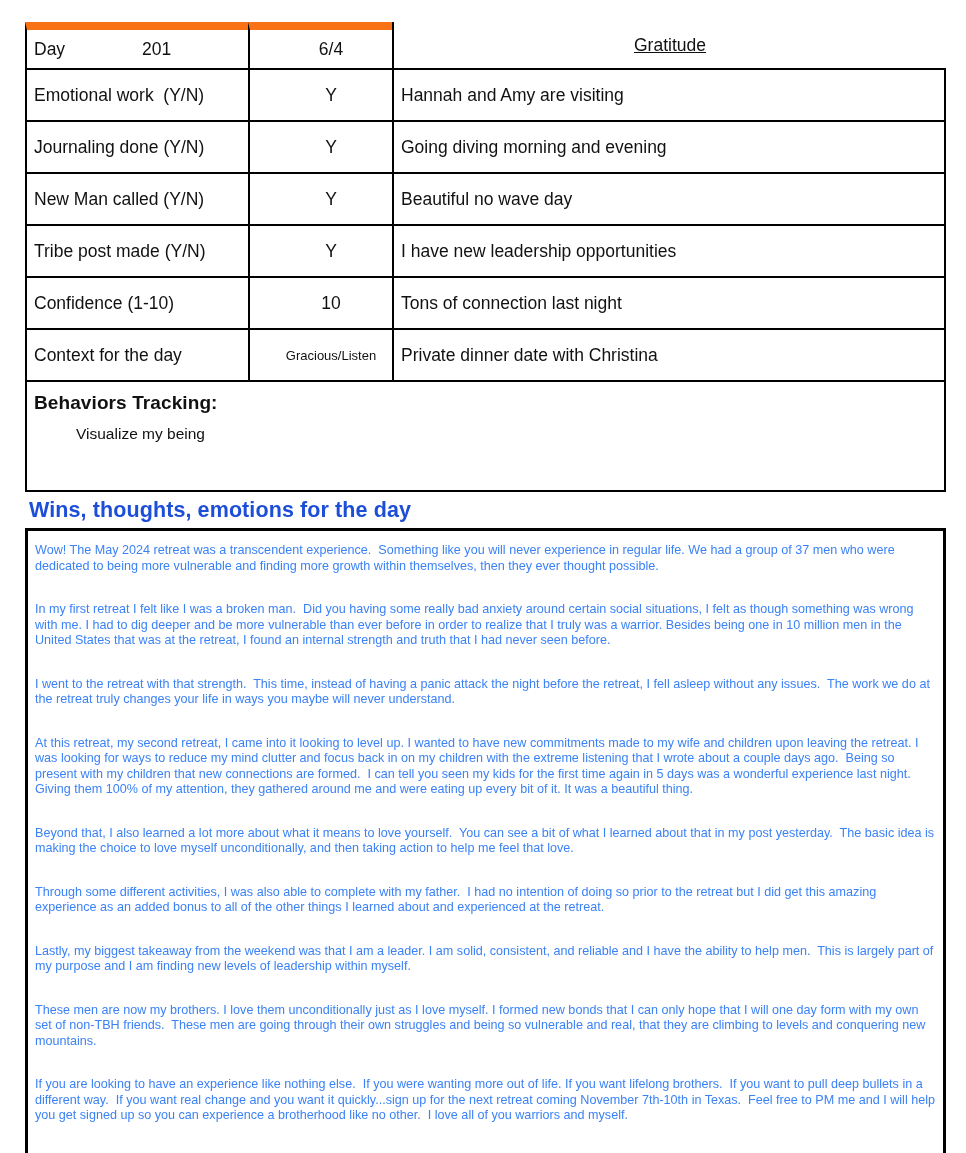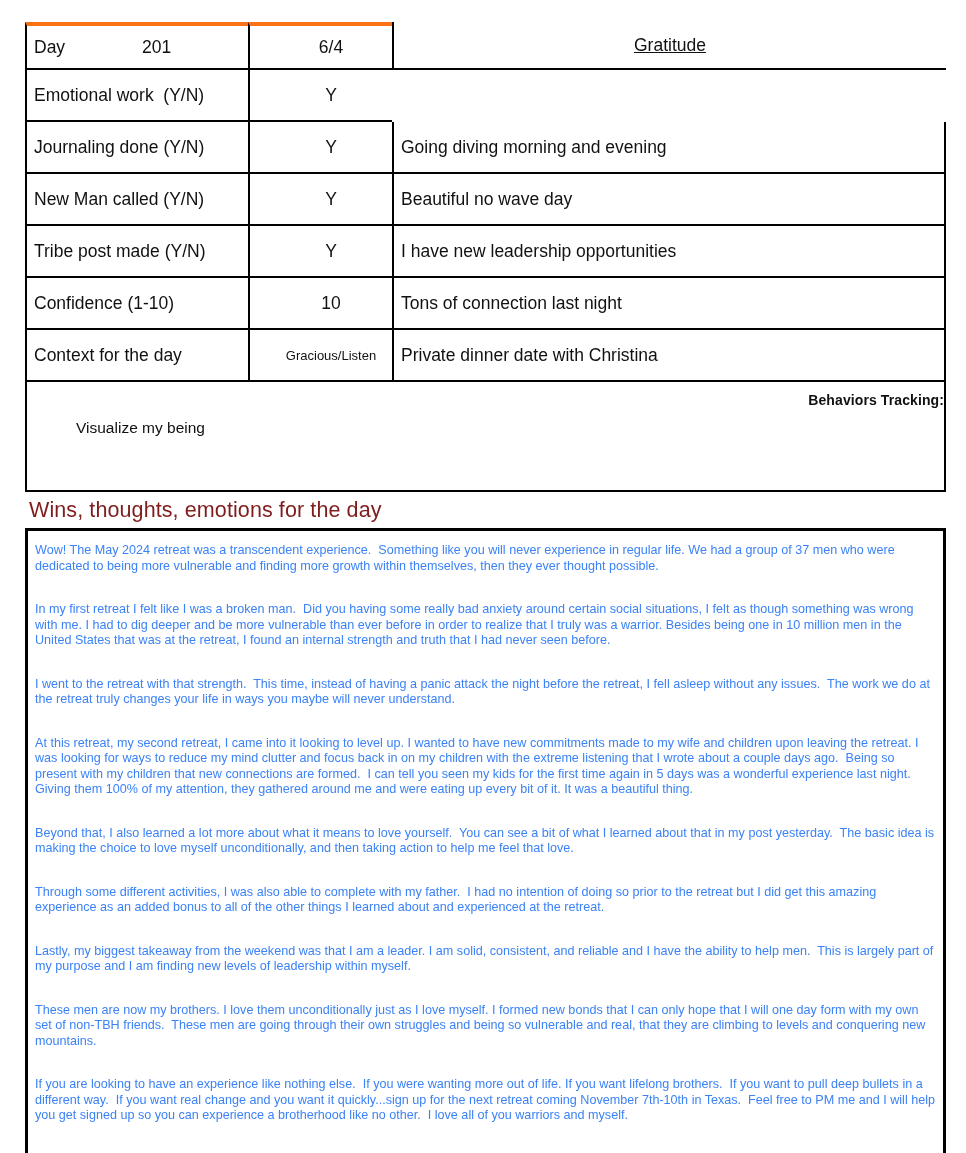--- a/index.html
+++ b/index.html
@@ -21,45 +21,45 @@
     border-bottom:2px solid #000;
     display:flex; align-items:center;
     font-size:17.5px;
     white-space:pre-wrap;
     overflow:hidden;
     background:#fff;
     padding-left:20px;
   }
   .cell.c3 { border-right:2px solid #000; }
   .header-row .cell { height:48px; }
-  .header-row .c1, .header-row .c2 { border-top:4px solid #f97316; }
+  .header-row .c1, .header-row .c2 { border-top:8px solid #f97316; }
   .header-row .c3 { border-top:none; border-right:none; border-left:2px solid #000;text-decoration:underline; }
   .data-row .cell { height:52px; }
   .c1 { padding-left:7px; }
   .c2 { justify-content:center; }
   .c3 { padding-left:7px; }
   .grat-header { justify-content:center; padding-left:0 !important; }
   .day-num { flex:1; text-align:center; }
   .value-small { font-size:13px; }
 
   
   .behaviors {
     border:2px solid #000; border-top:none;
     height:110px;
     padding:10px 0 0 7px;
   }
-  .behaviors-title { font-size:14px; font-weight:bold; letter-spacing:.1px;text-align:right; }
+  .behaviors-title { font-size:19px; font-weight:bold; letter-spacing:.1px; }
   .behaviors-item { font-size:15.5px; margin-top:11px;margin-left:42px; }
 
   
   .wins-heading {
-    font-size:21.5px; font-weight:400;
+    font-size:21.5px; font-weight:700;
     padding:6px 0 5px 4px;
     letter-spacing:.1px;
-    color:#7f1d1d;
+    color:#1d4ed8;
   }
 
   
   .journal {
     border:3px solid #000;
     border-bottom-width:5px;
     height:643px;
     padding:12px 7px;
     overflow:hidden;
     color:#3b82f6;
@@ -83,20 +83,21 @@
         <span>Day</span>
         <span class="day-num">201</span>
       </div>
       <div class="cell c2">6/4</div>
       <div class="cell c3 grat-header">Gratitude</div>
     </div>
 
     <div class="t-row data-row">
       <div class="cell c1">Emotional work  (Y/N)</div>
       <div class="cell c2">Y</div>
+      <div class="cell c3">Hannah and Amy are visiting</div>
     </div>
 
     <div class="t-row data-row">
       <div class="cell c1">Journaling done (Y/N)</div>
       <div class="cell c2">Y</div>
       <div class="cell c3">Going diving morning and evening</div>
     </div>
 
     <div class="t-row data-row">
       <div class="cell c1">New Man called (Y/N)</div>

